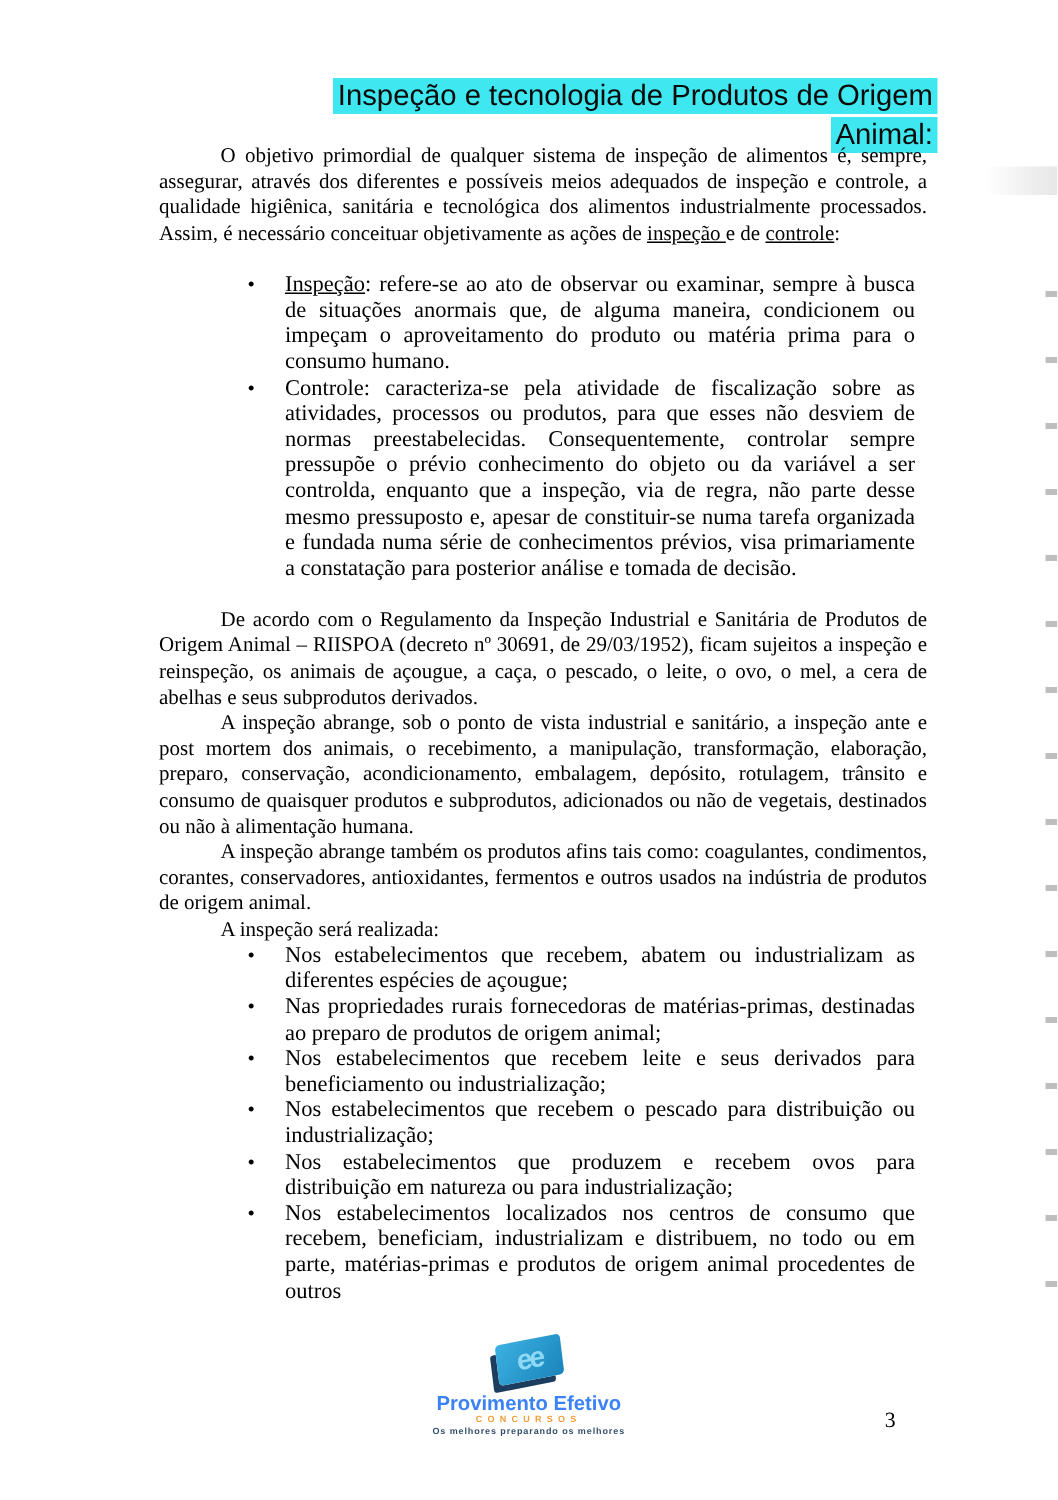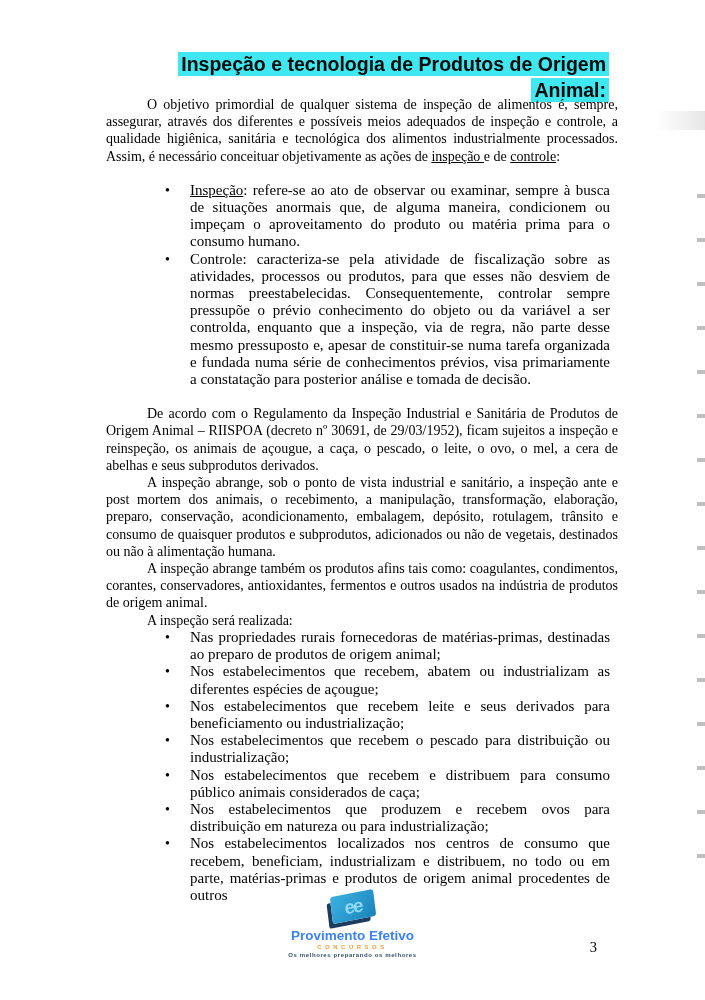--- a/index.html
+++ b/index.html
@@ -7,24 +7,24 @@
     position:relative;
     width:705px; height:1000px;
     background:#ffffff;
     font-family:"Liberation Serif", serif;
     color:#000;
     overflow:hidden;
   }
   
   .title {
     position:absolute;
-    top:38px; left:106px; right:96px;
+    top:38px; left:106px; right:80px;
     text-align:right;
     font-family:"Liberation Sans", sans-serif;
-    font-weight:bold;
+    font-weight:normal;
     font-size:19.5px;
     line-height:26px;
     color:#0a0a0a;
   }
   .title .hl {
     background:#3fe8f0;
     padding:1px 3px;
   }
   
   .doc {
@@ -139,25 +139,24 @@
 
     <p class="p">De acordo com o Regulamento da Inspeção Industrial e Sanitária de Produtos de Origem Animal – RIISPOA (decreto nº 30691, de 29/03/1952), ficam sujeitos a inspeção e reinspeção, os animais de açougue, a caça, o pescado, o leite, o ovo, o mel, a cera de abelhas e seus subprodutos derivados.</p>
 
     <p class="p"><span>A inspeção abrange, sob o ponto de vista industrial e sanitário, a inspeção </span><span class="i">ante</span><span> e </span><span class="i">post mortem</span><span> dos animais, o recebimento, a manipulação, transformação, elaboração, preparo, conservação, acondicionamento, embalagem, depósito, rotulagem, trânsito e consumo de quaisquer produtos e subprodutos, adicionados ou não de vegetais, destinados ou não à alimentação humana.</span></p>
 
     <p class="p">A inspeção abrange também os produtos afins tais como: coagulantes, condimentos, corantes, conservadores, antioxidantes, fermentos e outros usados na indústria de produtos de origem animal.</p>
 
     <p class="p">A inspeção será realizada:</p>
 
     <ul class="blist second">
+      <li>Nos estabelecimentos que recebem, abatem ou industrializam as diferentes espécies de açougue;</li>
       <li>Nas propriedades rurais fornecedoras de matérias-primas, destinadas ao preparo de produtos de origem animal;</li>
-      <li>Nos estabelecimentos que recebem, abatem ou industrializam as diferentes espécies de açougue;</li>
       <li>Nos estabelecimentos que recebem leite e seus derivados para beneficiamento ou industrialização;</li>
       <li>Nos estabelecimentos que recebem o pescado para distribuição ou industrialização;</li>
-      <li>Nos estabelecimentos que recebem e distribuem para consumo público animais considerados de caça;</li>
       <li>Nos estabelecimentos que produzem e recebem ovos para distribuição em natureza ou para industrialização;</li>
       <li>Nos estabelecimentos localizados nos centros de consumo que recebem, beneficiam, industrializam e distribuem, no todo ou em parte, matérias-primas e produtos de origem animal procedentes de outros</li>
     </ul>
 
   </div>
 
   <div class="footer-logo">
     <div class="logo-icon">ee</div>
     <div class="logo-brand">Provimento Efetivo</div>
     <div class="logo-sub">CONCURSOS</div>

